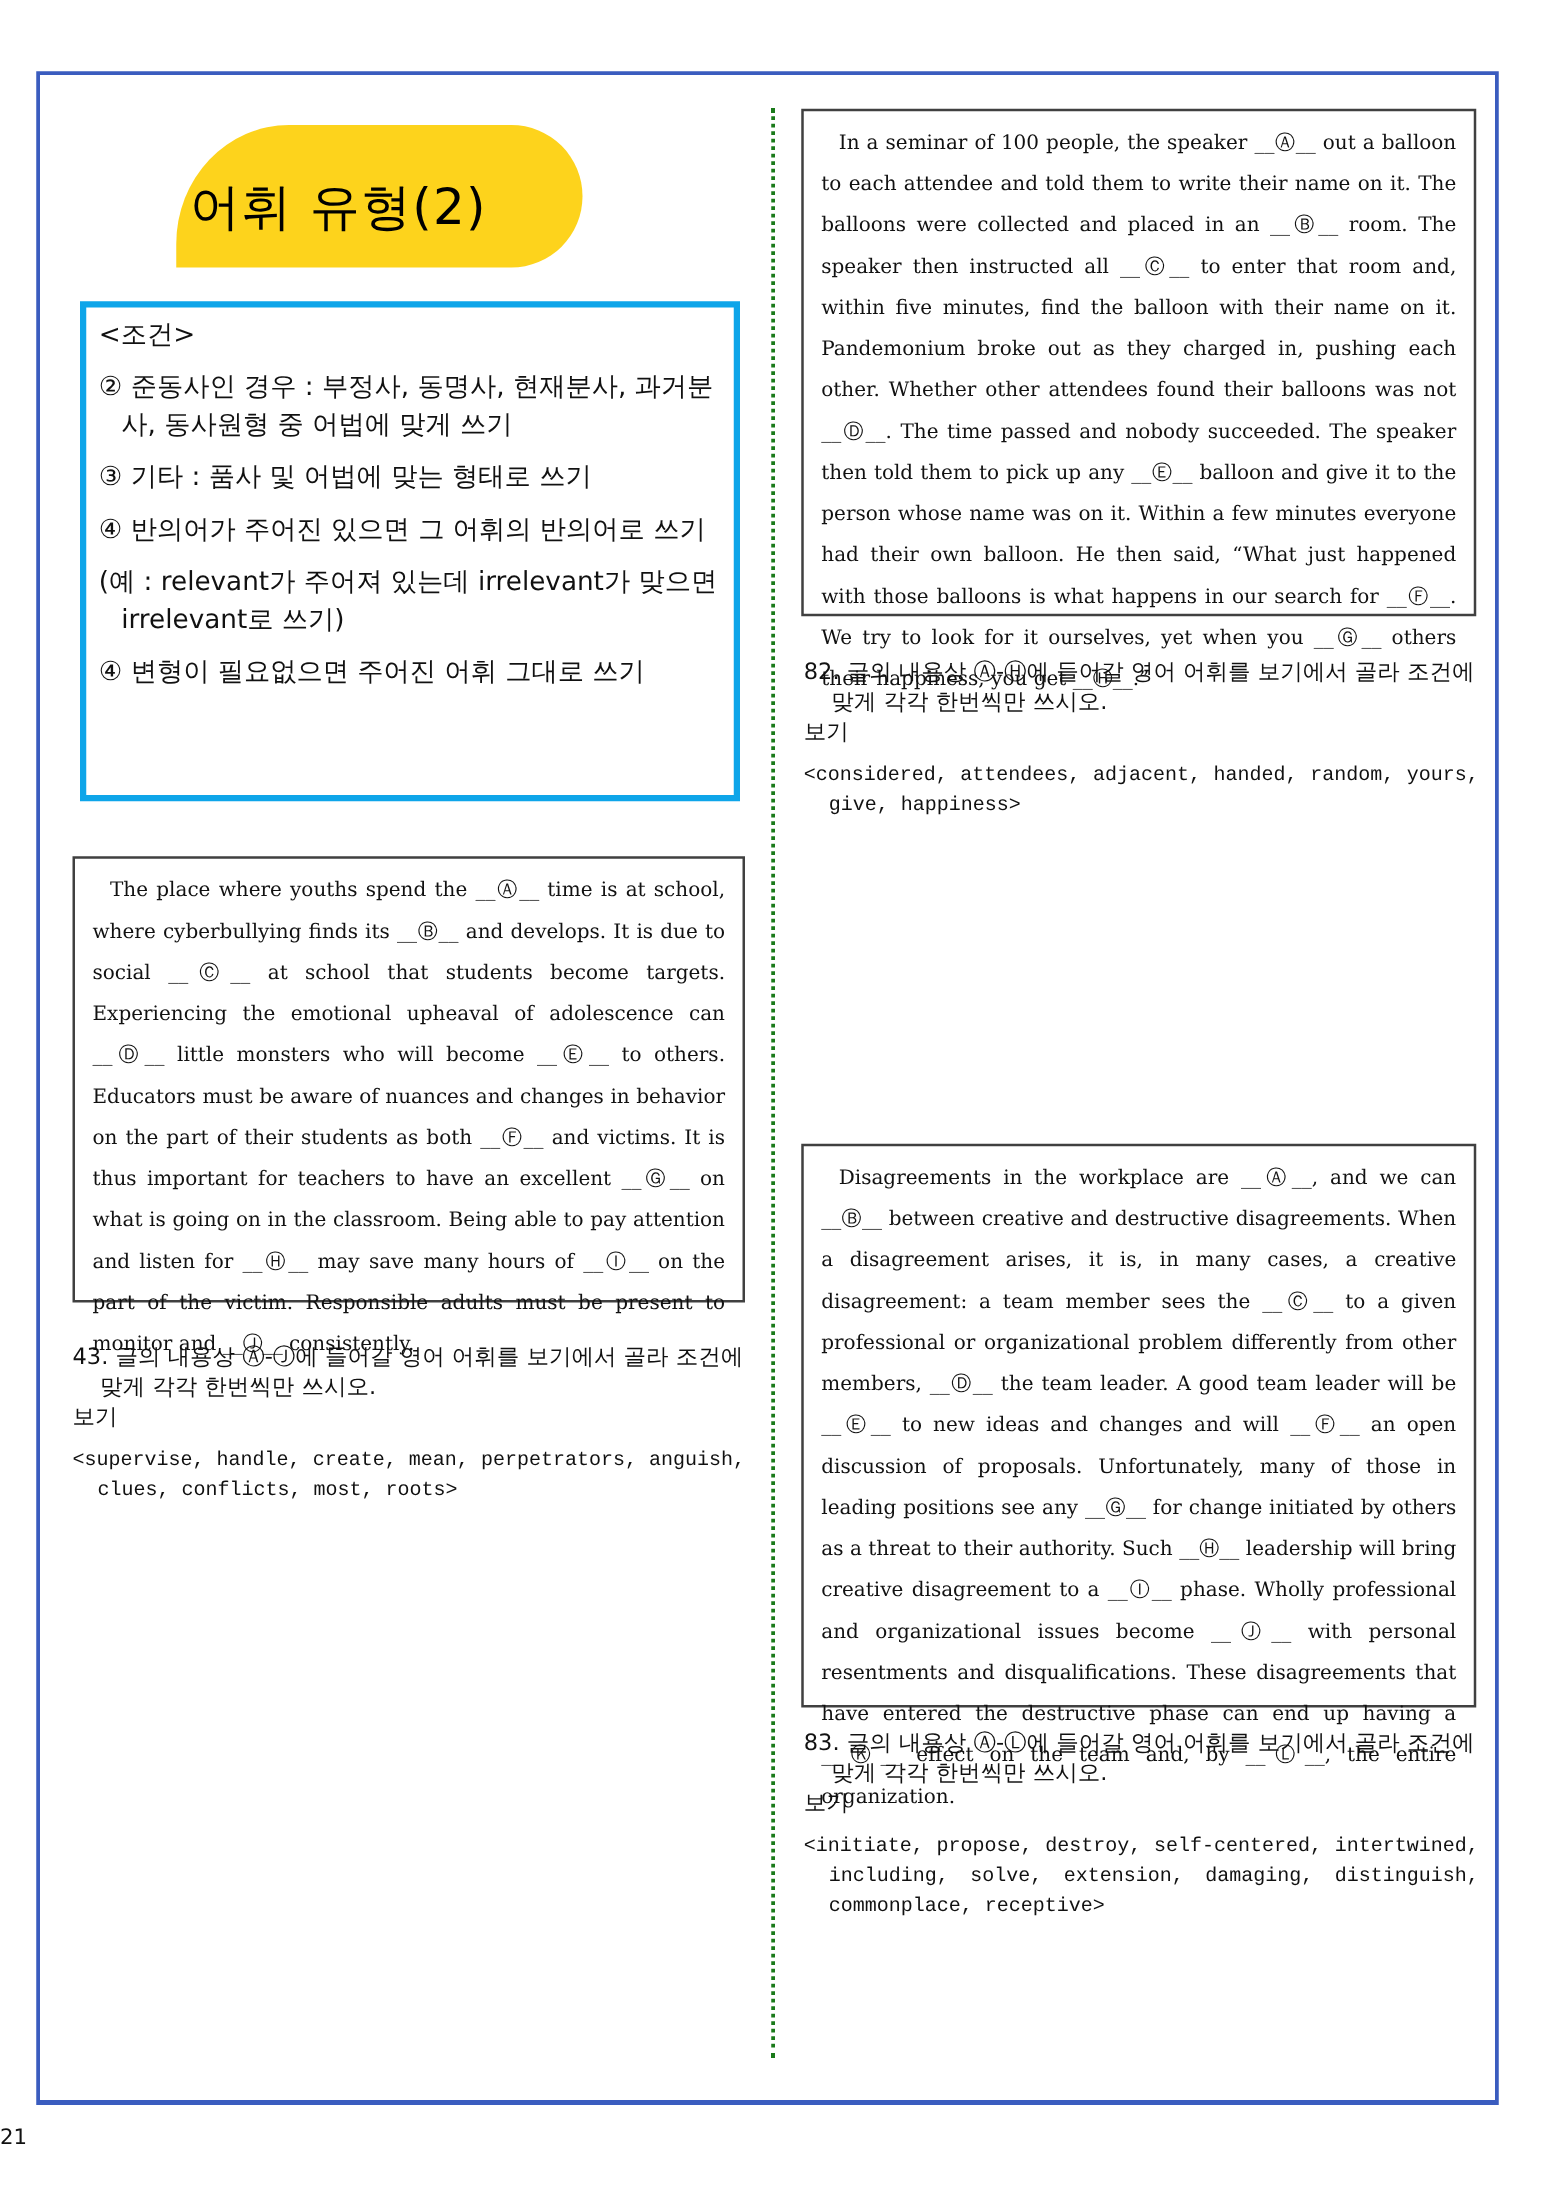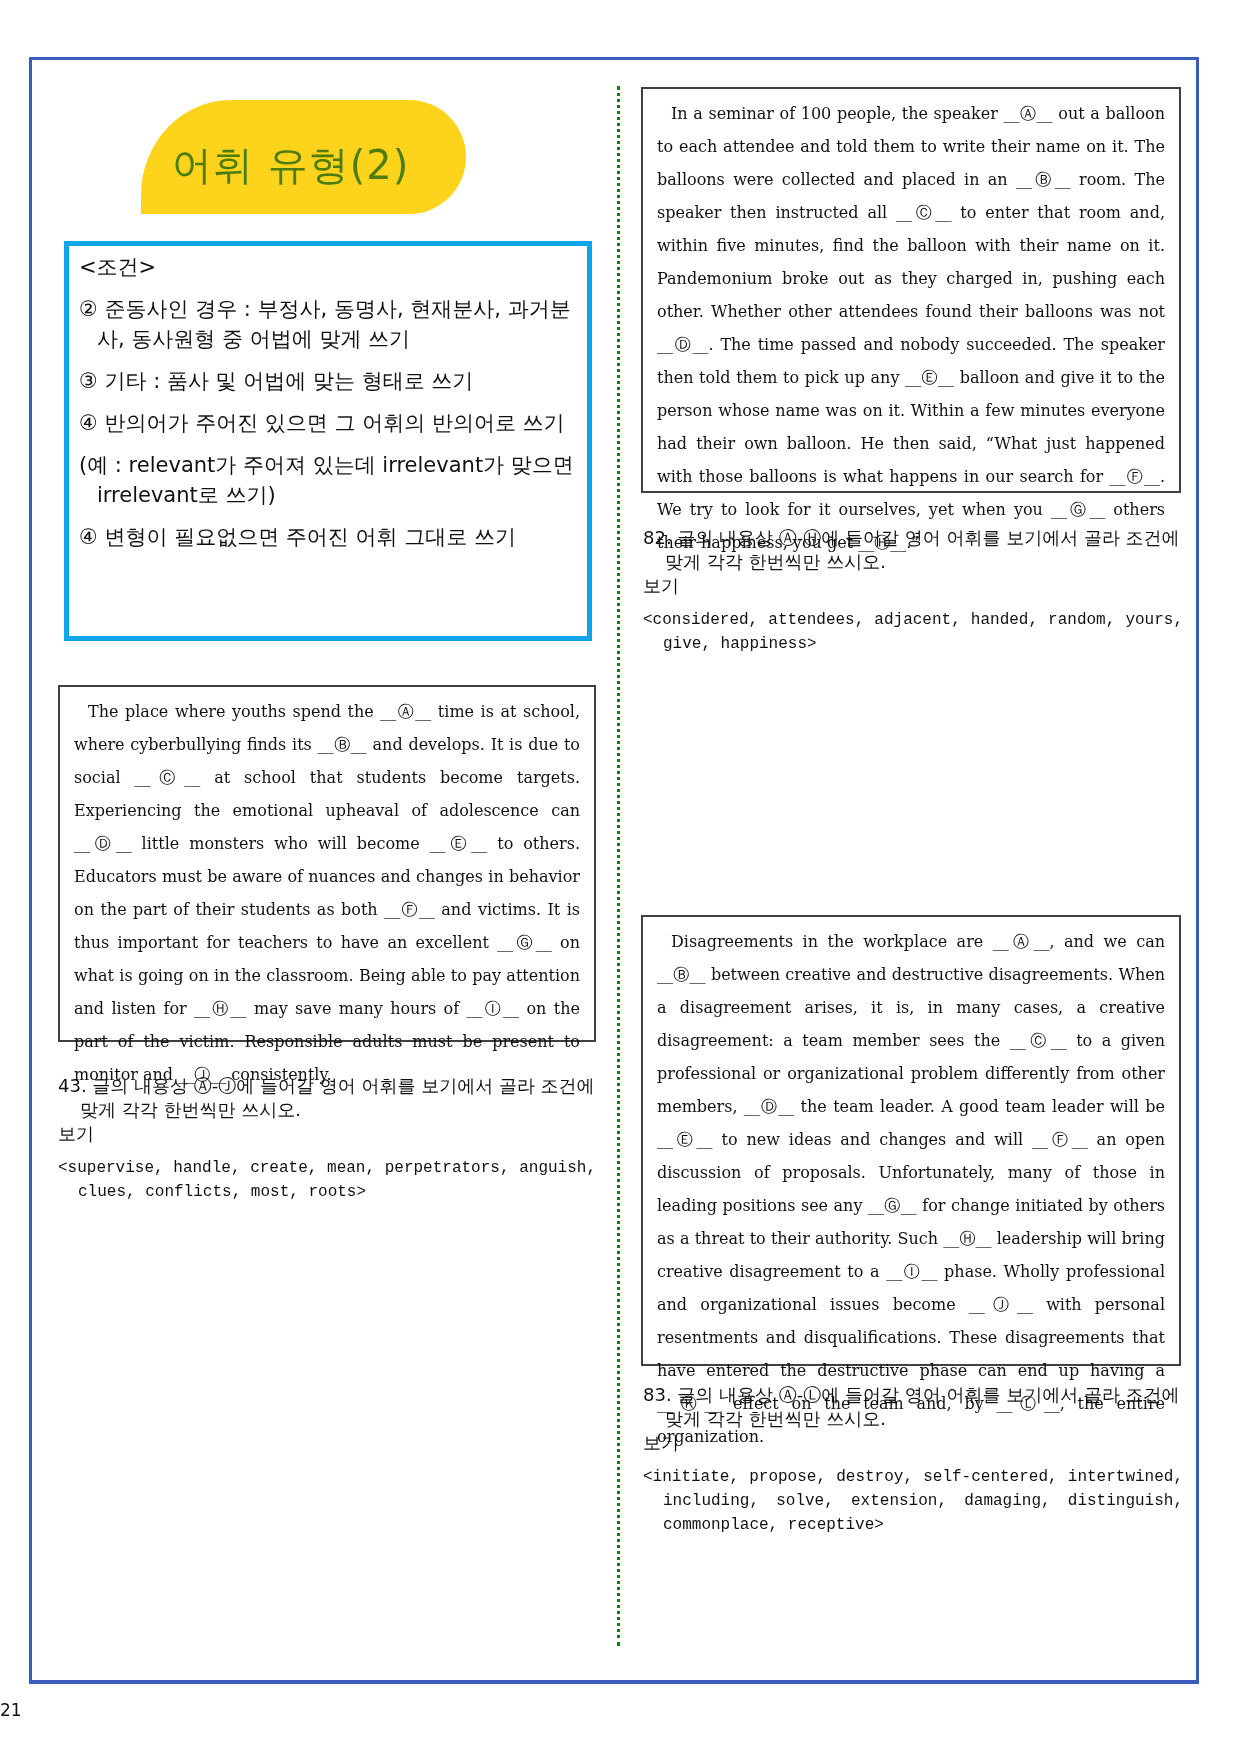--- a/index.html
+++ b/index.html
@@ -4,22 +4,22 @@
 <style>
   html, body { margin:0; padding:0; background:#ffffff; }
   body { width:1240px; height:1752px; position:relative; overflow:hidden;
          font-family:"DejaVu Serif", serif; color:#111; }
   .frame { position:absolute; left:29px; top:57px; width:1170px; height:1627px;
            border:3px solid #3a5cbf; border-bottom-width:4px; box-sizing:border-box; }
   .divider { position:absolute; left:617px; top:86px; height:1560px; width:0;
              border-left:3px dotted #1a7a1a; }
   .title-banner { position:absolute; left:141px; top:100px; width:325px; height:114px;
                   background:#fdd31c; border-radius:95px 60px 60px 0 / 100px 60px 60px 0; }
-  .title-text { position:absolute; left:172px; top:138px; font-family:"DejaVu Sans", sans-serif;
-                font-size:40px; color:#4d7c0f; letter-spacing:1px; }
+  .title-text { position:absolute; left:152px; top:138px; font-family:"DejaVu Sans", sans-serif;
+                font-size:40px; color:#000000; letter-spacing:1px; }
   .cond-box { position:absolute; left:64px; top:241px; width:528px; height:400px;
               border:5px solid #0ea5e9; box-sizing:border-box; padding:4px 10px;
               font-family:"DejaVu Sans", sans-serif; font-size:21px; line-height:30px; }
   .cond-box .hdr { margin-top:2px; margin-bottom:12px; }
   .cond-box .item { margin-bottom:12px; padding-left:18px; text-indent:-18px; }
   .passage { position:absolute; border:2px solid #404040; box-sizing:border-box;
              font-size:16px; line-height:33px; text-align:justify; padding:8px 14px 6px 14px; }
   .passage p { margin:0; text-indent:14px; }
   .p1 { left:58px; top:685px; width:538px; height:357px; }
   .p2 { left:641px; top:87px; width:540px; height:406px; }

